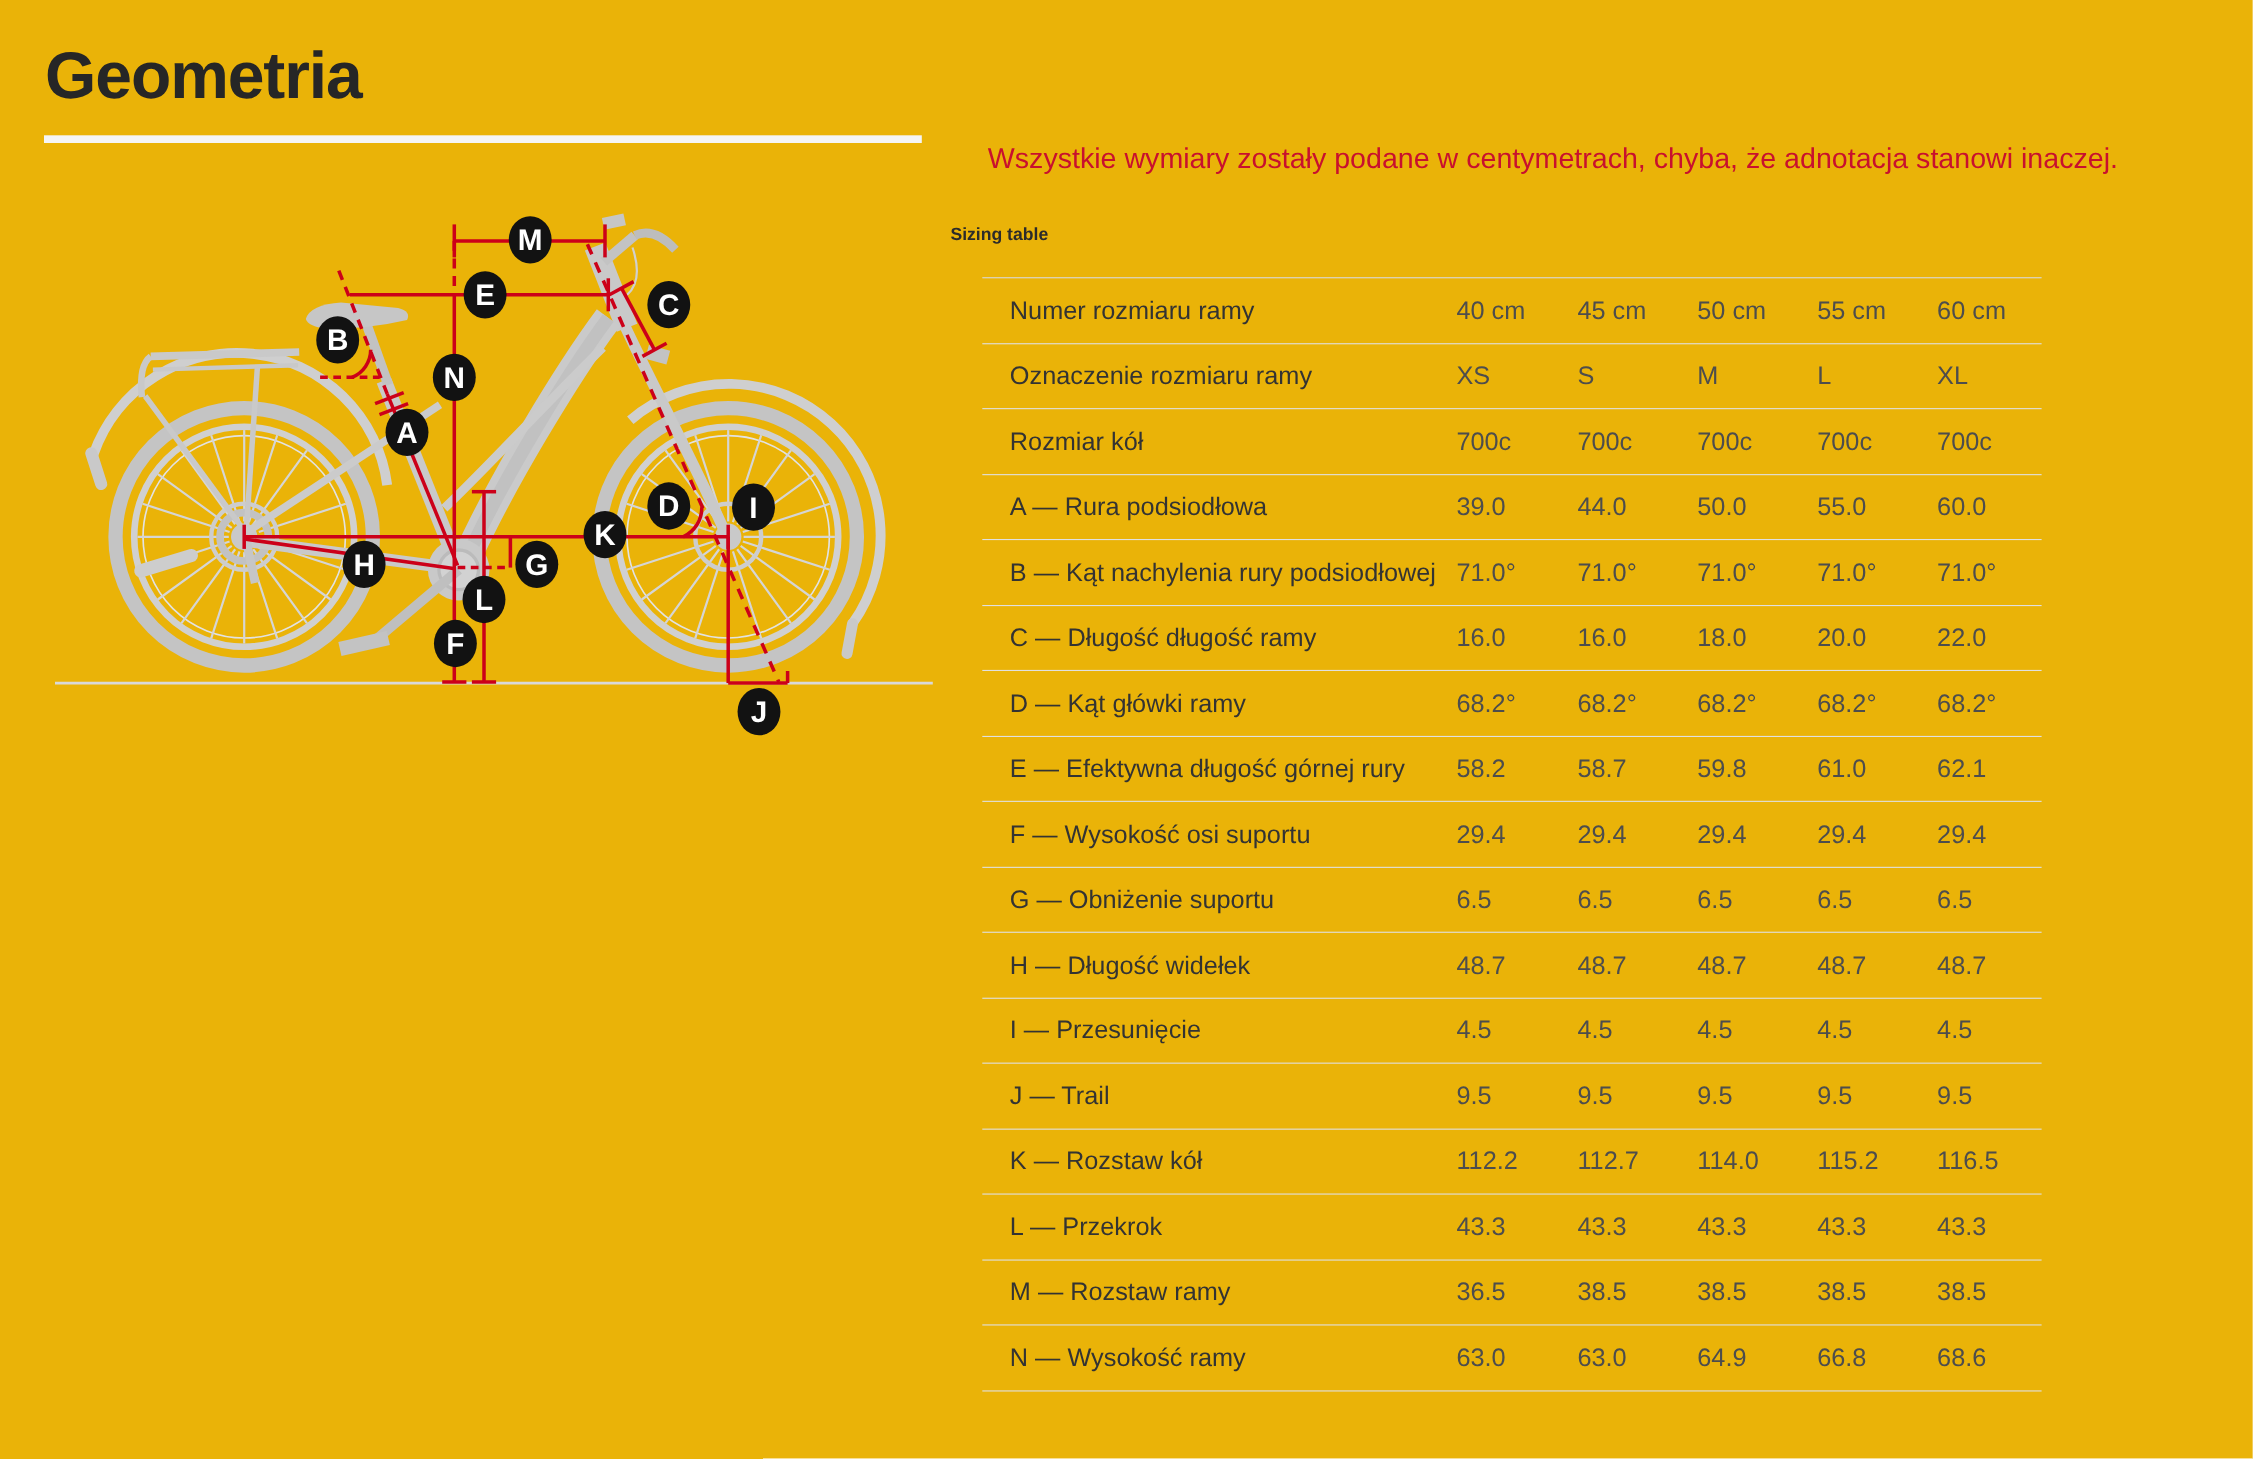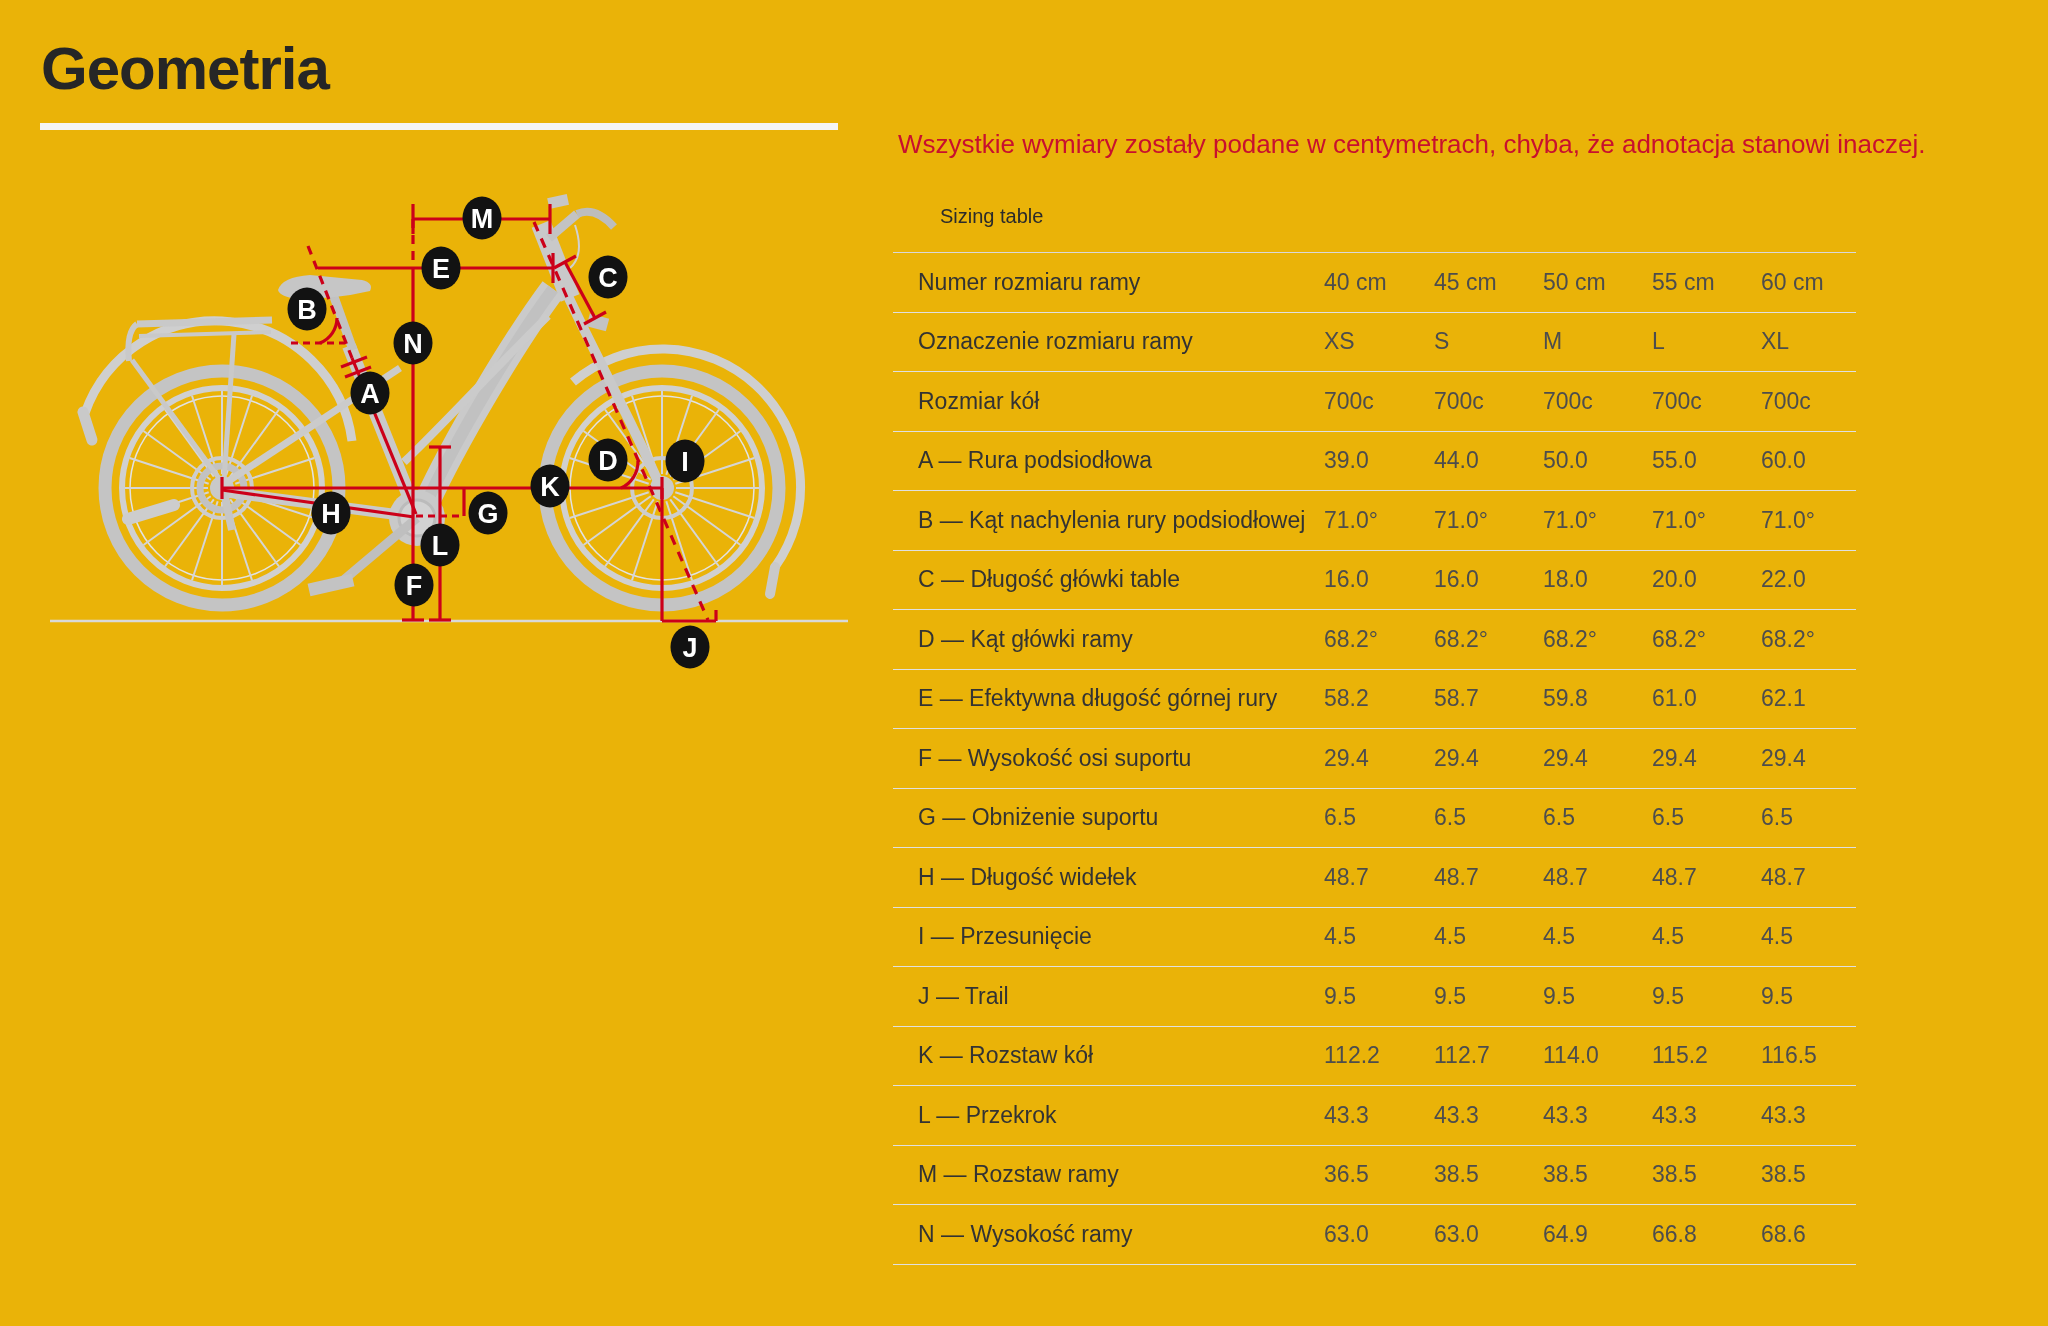--- a/index.html
+++ b/index.html
@@ -3,21 +3,21 @@
 <meta charset="utf-8">
 <style>
   html,body{margin:0;padding:0;background:#ffffff;}
   .page{position:relative;width:2048px;height:1326px;background:#eab308;overflow:hidden;
         font-family:"Liberation Sans", sans-serif;}
   .page-title{position:absolute;left:41px;top:34px;font-size:60px;font-weight:700;
         color:#262626;letter-spacing:-1px;margin:0;}
   .title-divider{position:absolute;left:40px;top:123px;width:798px;height:7px;background:#f5f5f5;}
   .units-note{position:absolute;left:898px;top:127px;width:1140px;font-size:26px;
         font-weight:400;color:#c8102e;line-height:34px;}
-  .table-heading{position:absolute;left:940px;top:205px;font-size:20px;font-weight:400;color:#2b2b2b;}
+  .table-heading{position:absolute;left:864px;top:205px;font-size:16px;font-weight:700;color:#2b2b2b;}
   .sizing-table{position:absolute;left:893px;top:252px;width:963px;border-top:1px solid #d9d9d9;}
   .sizing-row{display:grid;grid-template-columns:431px 110px 109px 109px 109px 95px;
         height:59.5px;box-sizing:border-box;border-bottom:1px solid #e0e0e0;align-items:center;}
   .cell-label{font-size:23px;font-weight:400;color:#333333;padding-left:25px;white-space:nowrap;}
   .cell-value{font-size:23px;font-weight:400;color:#4d4d4d;white-space:nowrap;}
   .diagram{position:absolute;left:0;top:0;width:880px;height:700px;}
   .diagram svg{display:block;}
   .badge-letter{font-size:27px;font-weight:700;fill:#ffffff;text-anchor:middle;}
 </style>
 </head>
@@ -248,21 +248,21 @@
       </div>
       <div class="sizing-row">
         <div class="cell-label">B — Kąt nachylenia rury podsiodłowej</div>
         <div class="cell-value">71.0°</div>
         <div class="cell-value">71.0°</div>
         <div class="cell-value">71.0°</div>
         <div class="cell-value">71.0°</div>
         <div class="cell-value">71.0°</div>
       </div>
       <div class="sizing-row">
-        <div class="cell-label">C — Długość główki table</div>
+        <div class="cell-label">C — Długość długość ramy</div>
         <div class="cell-value">16.0</div>
         <div class="cell-value">16.0</div>
         <div class="cell-value">18.0</div>
         <div class="cell-value">20.0</div>
         <div class="cell-value">22.0</div>
       </div>
       <div class="sizing-row">
         <div class="cell-label">D — Kąt główki ramy</div>
         <div class="cell-value">68.2°</div>
         <div class="cell-value">68.2°</div>

